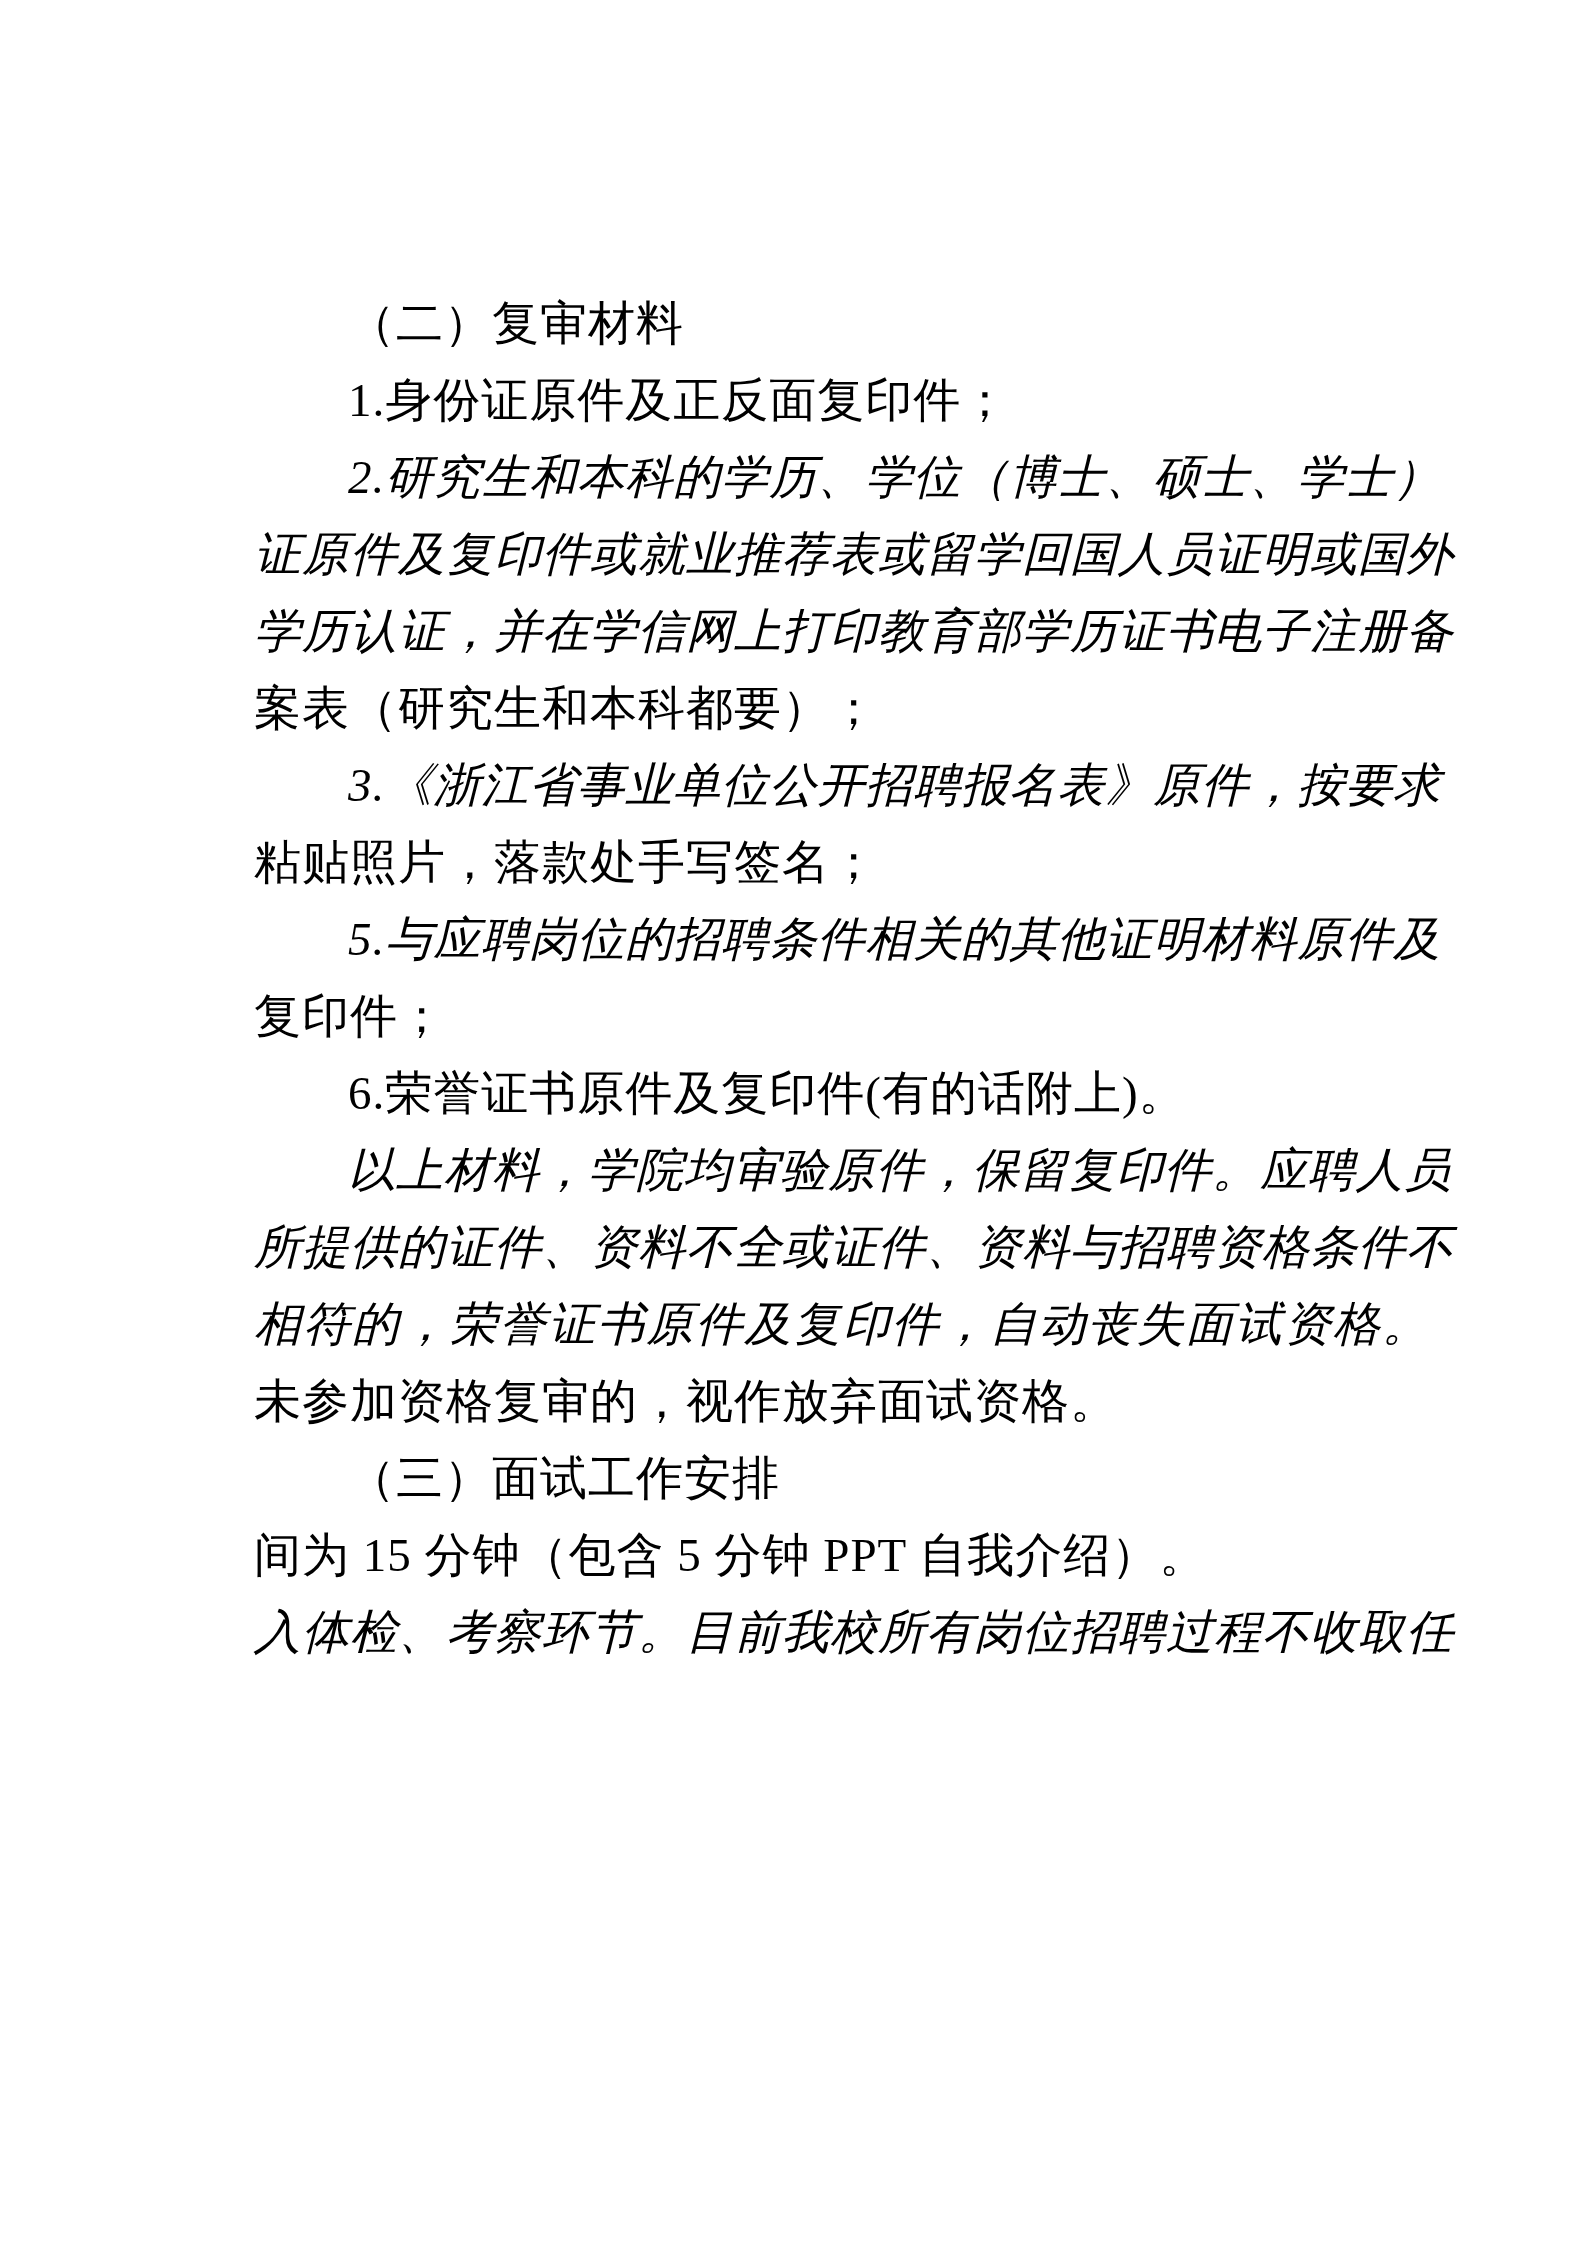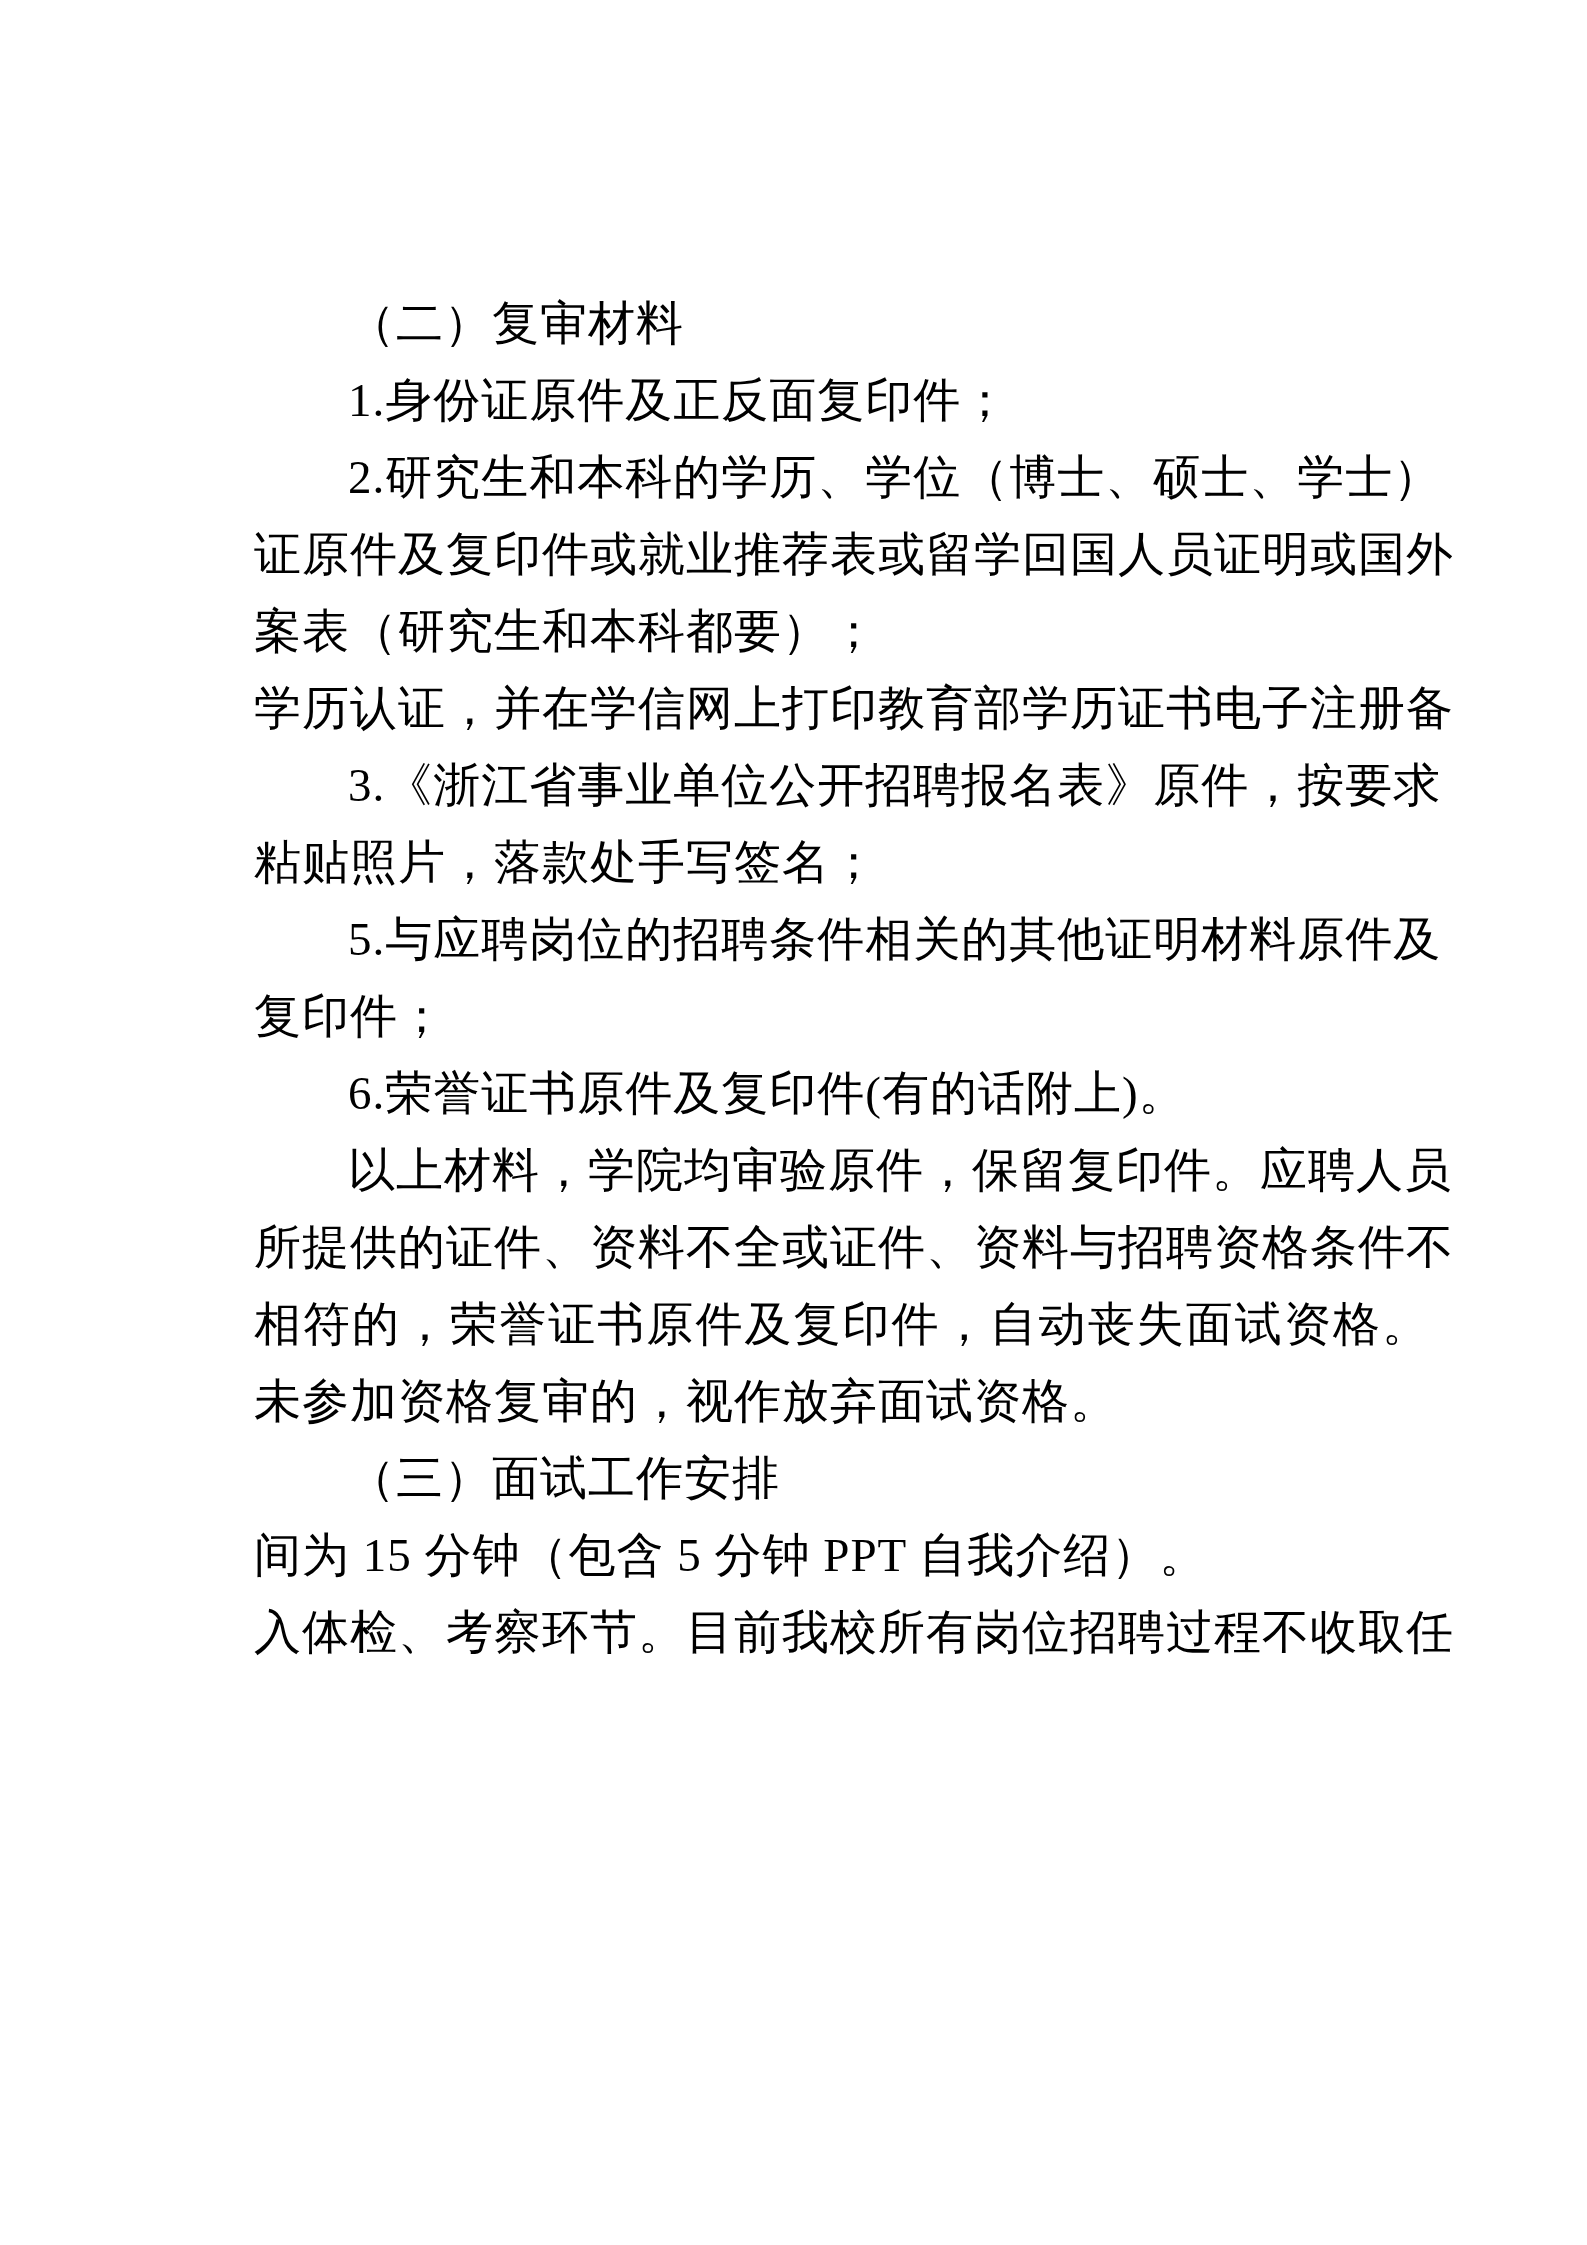--- a/index.html
+++ b/index.html
@@ -30,33 +30,34 @@
     white-space: nowrap;
     letter-spacing: 1px;
   }
   .indent {
     padding-left: 94px;
   }
   
   .fill {
     text-align: justify;
     text-align-last: justify;
+    font-style: italic;
   }
 </style>
 </head>
 <body>
 
 <div class="page">
   <div class="content">
     <div class="line indent">（二）复审材料</div>
     <div class="line indent">1.身份证原件及正反面复印件；</div>
     <div class="line indent fill">2.研究生和本科的学历、学位（博士、硕士、学士）</div>
     <div class="line fill">证原件及复印件或就业推荐表或留学回国人员证明或国外</div>
+    <div class="line fill">学历认证，并在学信网上打印教育部学历证书电子注册备</div>
     <div class="line">案表（研究生和本科都要）；</div>
-    <div class="line fill">学历认证，并在学信网上打印教育部学历证书电子注册备</div>
     <div class="line indent fill">3.《浙江省事业单位公开招聘报名表》原件，按要求</div>
     <div class="line">粘贴照片，落款处手写签名；</div>
     <div class="line indent fill">5.与应聘岗位的招聘条件相关的其他证明材料原件及</div>
     <div class="line">复印件；</div>
     <div class="line indent">6.荣誉证书原件及复印件(有的话附上)。</div>
     <div class="line indent fill">以上材料，学院均审验原件，保留复印件。应聘人员</div>
     <div class="line fill">所提供的证件、资料不全或证件、资料与招聘资格条件不</div>
     <div class="line fill">相符的，荣誉证书原件及复印件，自动丧失面试资格。</div>
     <div class="line">未参加资格复审的，视作放弃面试资格。</div>
     <div class="line indent">（三）面试工作安排</div>

